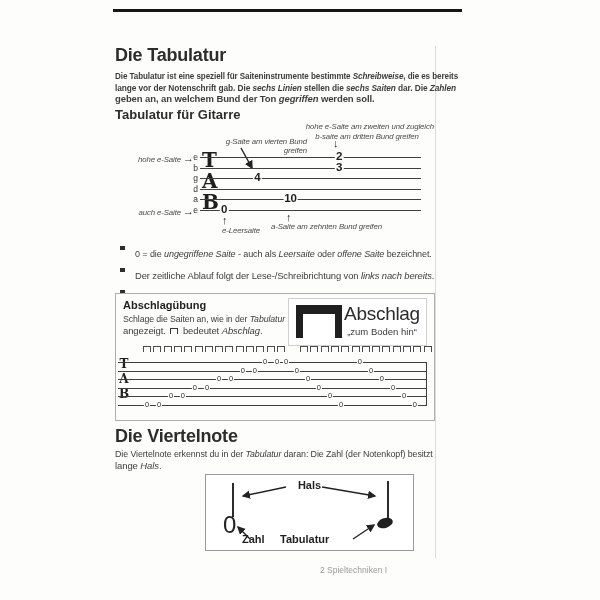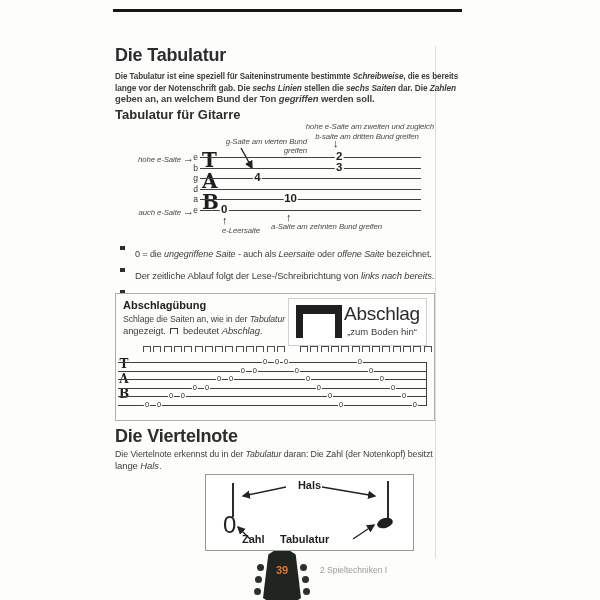--- a/index.html
+++ b/index.html
@@ -214,25 +214,15 @@
     </svg>
     <div class="dlabel" style="position:absolute;left:0;top:4px;width:207px;text-align:center;">Hals</div>
     <div class="stem" style="left:26px;top:8px;height:34px;"></div>
     <div style="position:absolute;left:17px;top:38px;font-size:24px;color:#222;line-height:1;">0</div>
     <div class="stem" style="left:181px;top:6px;height:40px;"></div>
     <div class="notehead" style="left:171px;top:43px;"></div>
     <div class="dlabel" style="position:absolute;left:36px;top:58px;">Zahl</div>
     <div class="dlabel" style="position:absolute;left:74px;top:58px;">Tabulatur</div>
   </div>
 
-  <div class="abs" style="left:250px;top:551px;width:64px;height:49px;">
-    <div class="gbody" style="left:13px;top:0;width:38px;height:49px;"></div>
-    <div class="peg" style="left:7px;top:13px;"></div>
-    <div class="peg" style="left:5px;top:25px;"></div>
-    <div class="peg" style="left:4px;top:37px;"></div>
-    <div class="peg" style="left:50px;top:13px;"></div>
-    <div class="peg" style="left:52px;top:25px;"></div>
-    <div class="peg" style="left:53px;top:37px;"></div>
-    <div style="position:absolute;left:0;top:13px;width:64px;text-align:center;font-weight:bold;font-size:11px;color:#e0752b;">39</div>
-  </div>
   <div class="abs" style="left:320px;top:565px;font-size:8.5px;color:#9b9b9b;">2 Spieltechniken I</div>
 
 </div>
 
 </body></html>

